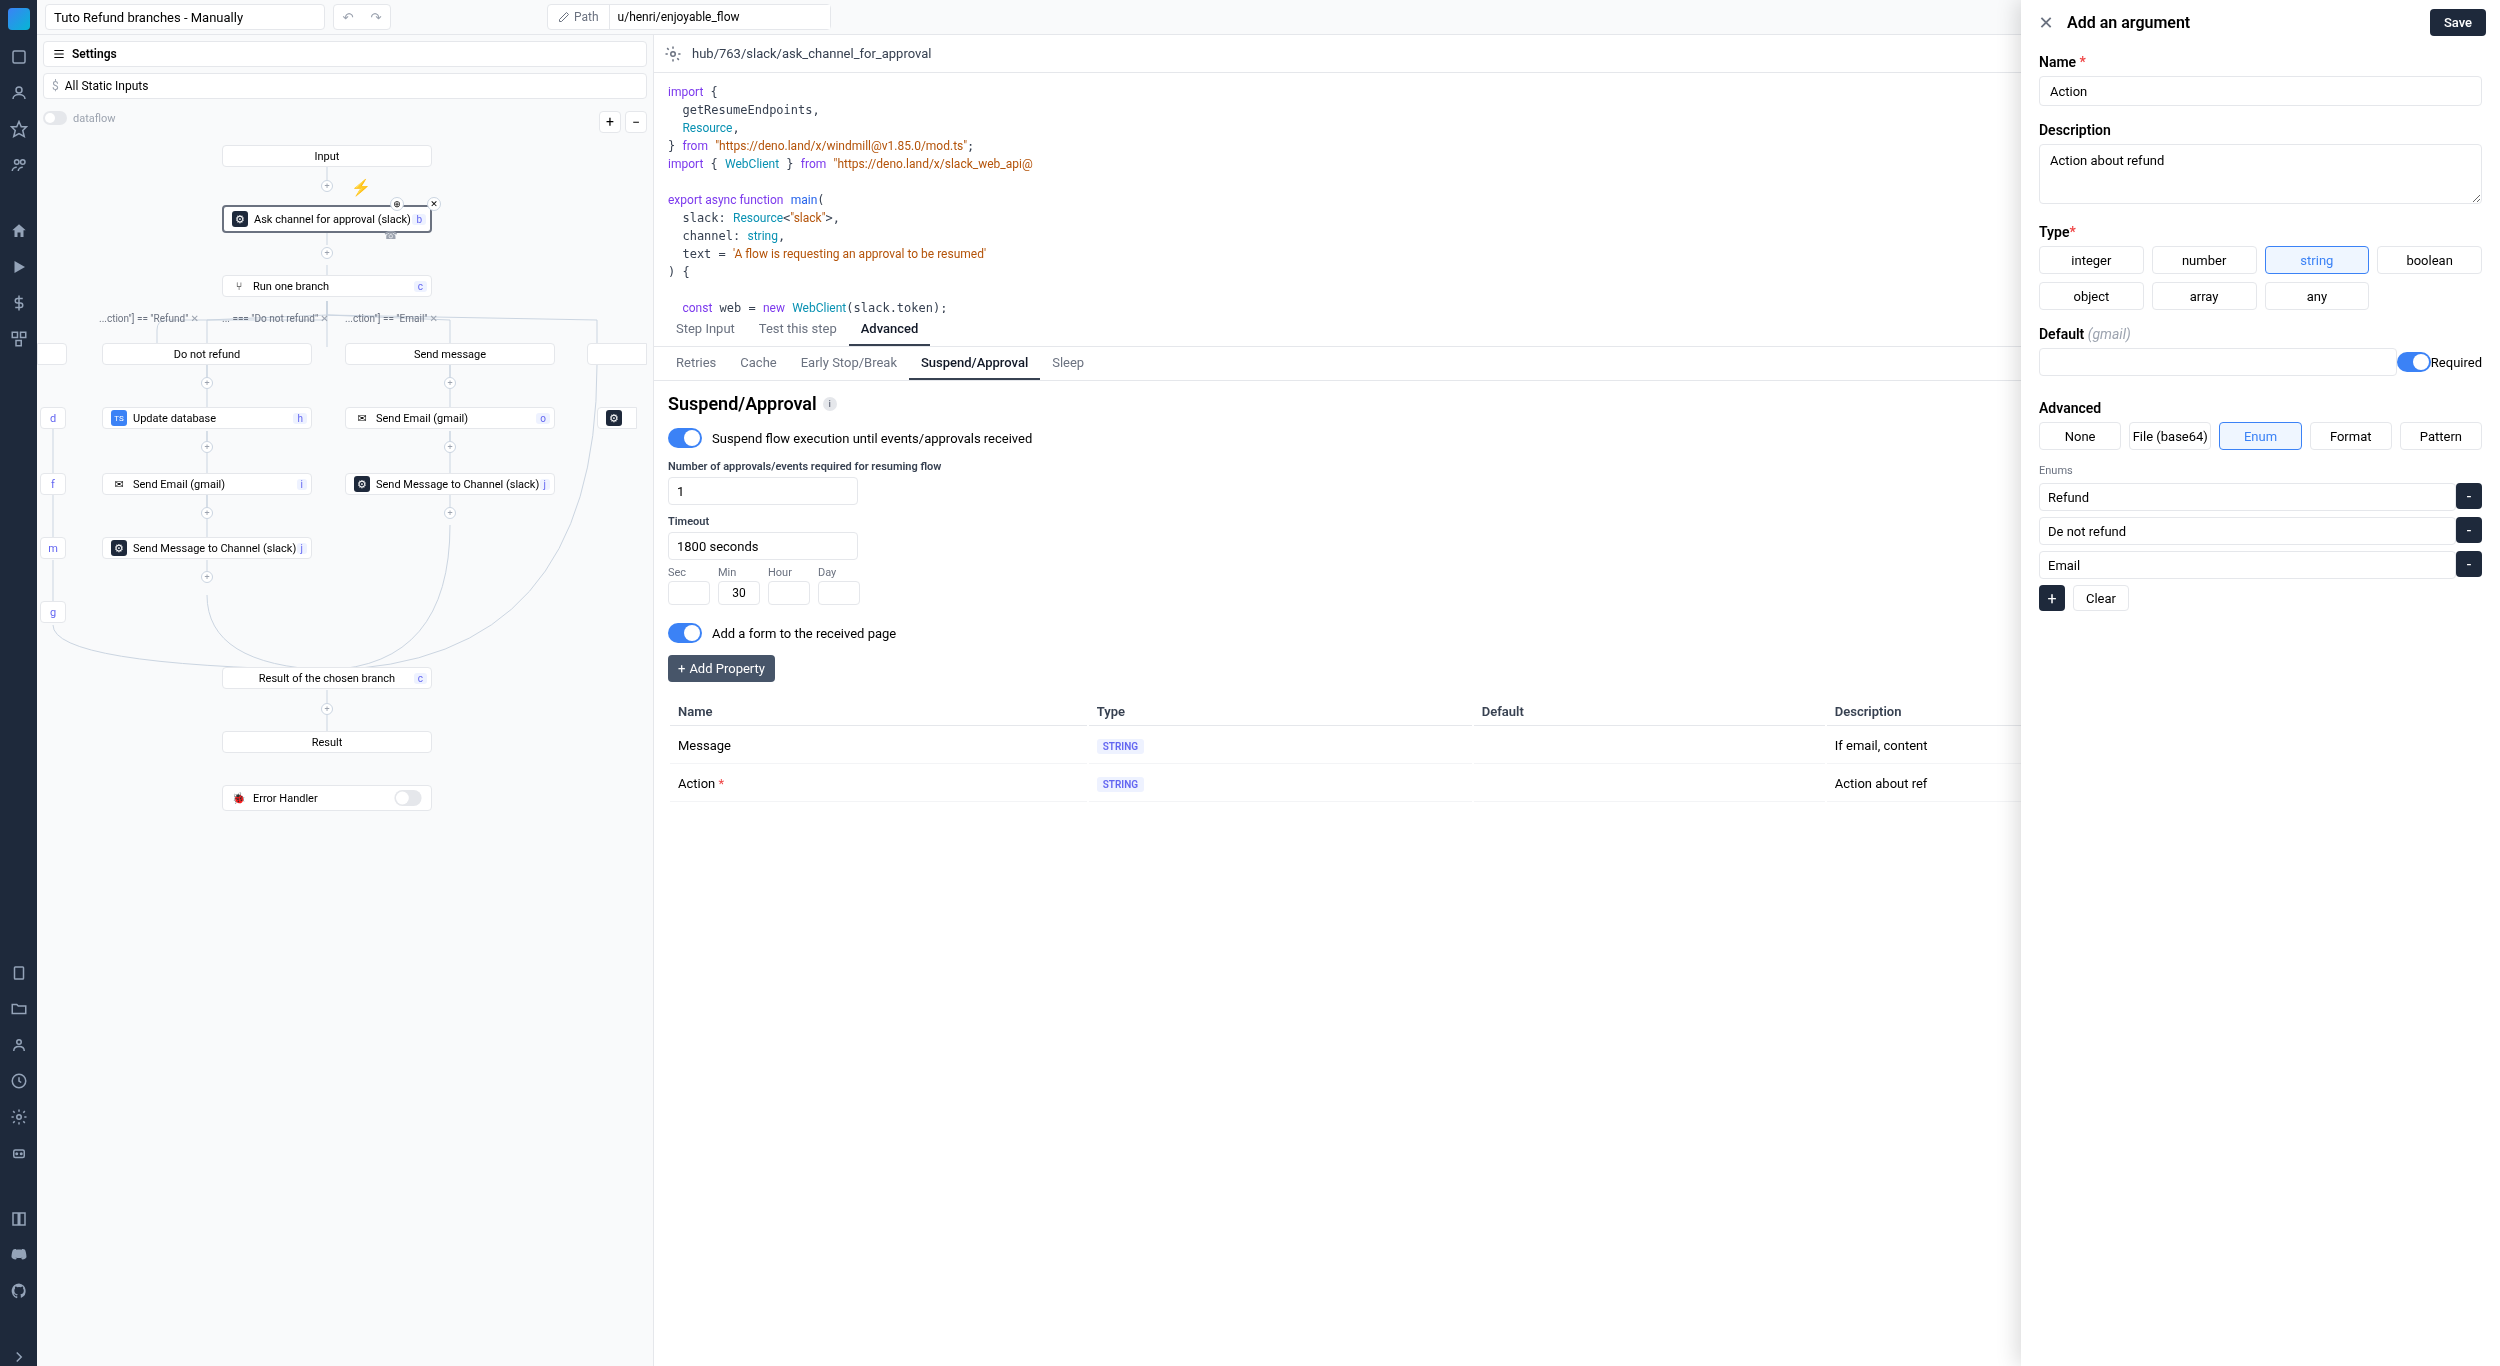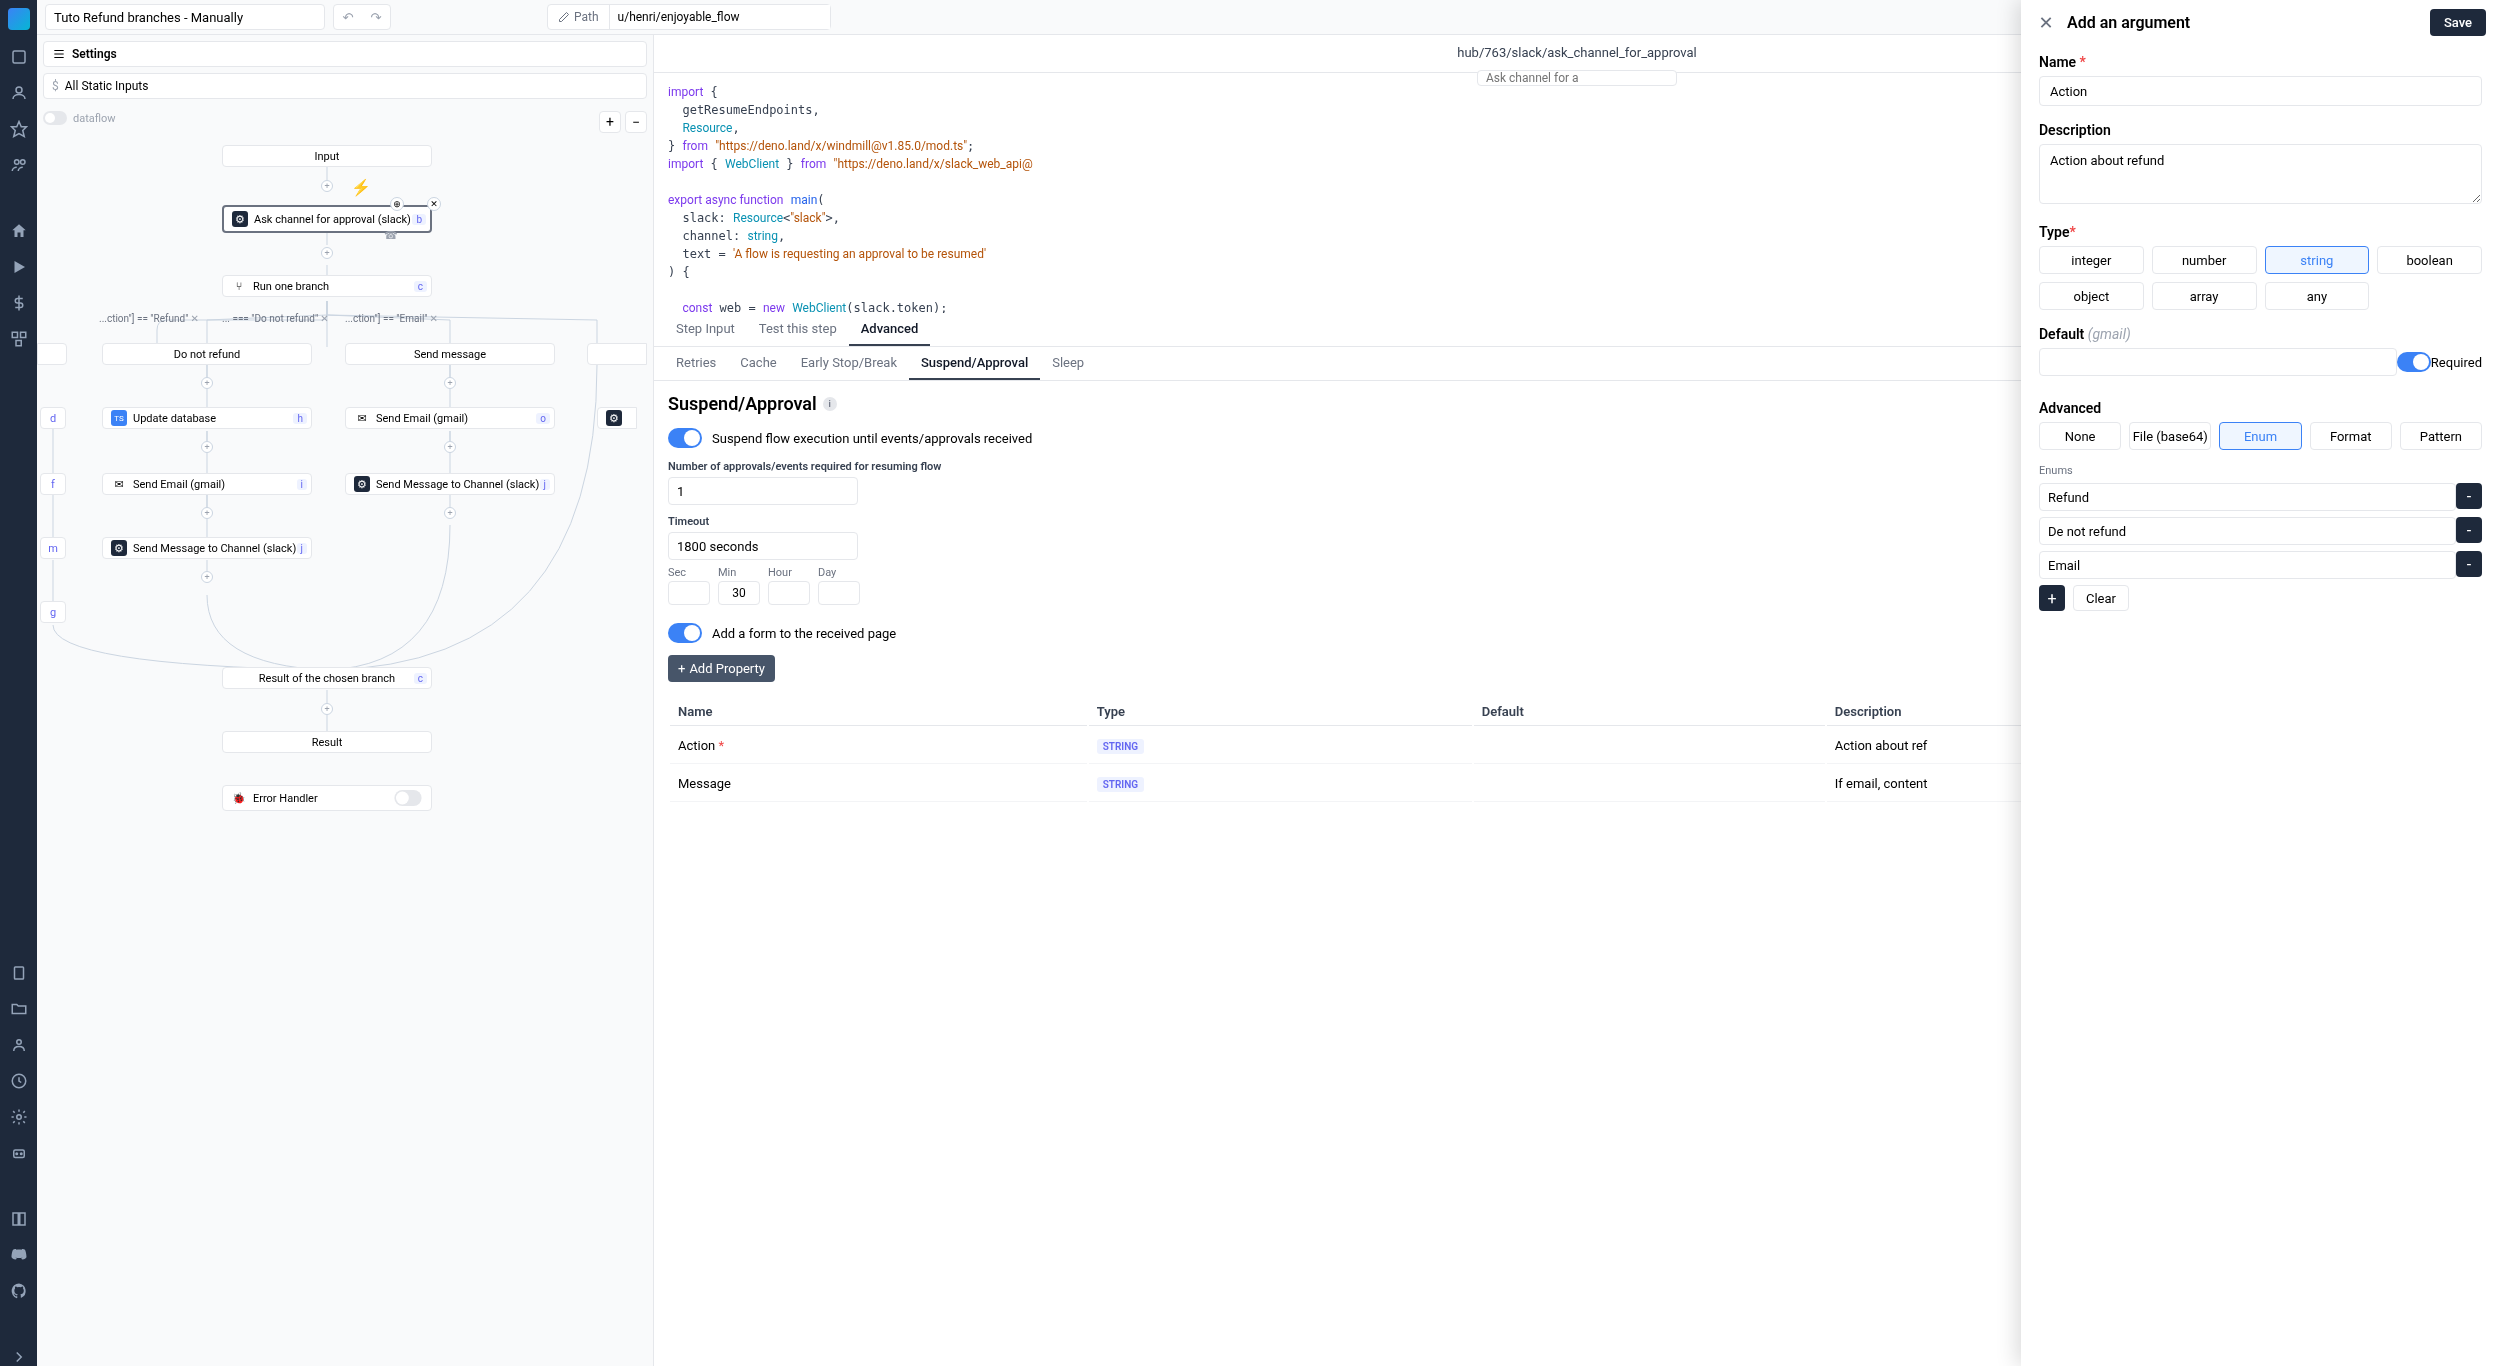--- a/index.html
+++ b/index.html
@@ -28,21 +28,21 @@
 .zoom-ctrl { position: absolute; top: 6px; right: 6px; display: flex; gap: 4px; }
 .zoom-ctrl button { width: 22px; height: 22px; border: 1px solid #e5e7eb; background: #fff; border-radius: 4px; cursor: pointer; font-size: 14px; }
 .flow-node { position: absolute; border: 1px solid #e5e7eb; background: #fff; border-radius: 4px; font-size: 11px; display: flex; align-items: center; justify-content: center; padding: 4px 8px; text-align: right; }
 .flow-node.selected { border: 2px solid #6b7280; }
 .node-badge { position: absolute; right: 4px; background: #eef2ff; color: #6366f1; border-radius: 3px; padding: 0 4px; font-size: 10px; }
 .node-icon { width: 16px; height: 16px; margin-right: 6px; display: inline-flex; align-items: center; justify-content: center; border-radius: 3px; }
 .plus-circle { position: absolute; width: 12px; height: 12px; border: 1px solid #cbd5e1; border-radius: 50%; background: #fff; font-size: 9px; display: flex; align-items: center; justify-content: center; color: #9ca3af; }
 .branch-label { position: absolute; font-size: 10px; color: #6b7280; display: flex; align-items: center; gap: 2px; }
 .branch-label .x { cursor: pointer; color: #9ca3af; }
 .code-pane { flex: 1; display: flex; flex-direction: column; background: #fff; }
-.code-header { height: 38px; display: flex; align-items: center; padding: 0 10px; gap: 10px; border-bottom: 1px solid #e5e7eb; flex-direction: column; }
+.code-header { height: 38px; display: flex; align-items: center; padding: 0 10px; gap: 10px; border-bottom: 1px solid #e5e7eb; }
 .gear-icon { width: 18px; height: 18px; color: #6b7280; }
 .script-path { font-size: 13px; color: #374151; flex: 1; }
 .script-input { border: 1px solid #e5e7eb; border-radius: 4px; height: 26px; padding: 0 8px; font-size: 12px; width: 200px; }
 .code-block { flex: 0 0 240px; padding: 10px 14px; font-family: ui-monospace, Menlo, monospace; font-size: 12px; line-height: 1.5; overflow: hidden; white-space: pre; color: #374151; }
 .kw { color: #7c3aed; }
 .str { color: #b45309; }
 .fn { color: #2563eb; }
 .type { color: #0891b2; }
 .tabs-row { display: flex; border-bottom: 1px solid #e5e7eb; padding: 0 10px; }
 .tab { padding: 8px 12px; font-size: 13px; color: #6b7280; cursor: pointer; border-bottom: 2px solid transparent; }
@@ -446,30 +446,30 @@
             <thead>
                 <tr>
               <th>Name</th>
               <th>Type</th>
               <th>Default</th>
               <th>Description</th>
             </tr>
               </thead>
             <tbody>
               <tr>
+                <td>Message</td>
+                <td><span class="type-pill">STRING</span></td>
+                <td></td>
+                <td>If email, content</td>
+              </tr>
+              <tr>
                 <td><span>Action</span> <span class="req-star">*</span></td>
                 <td><span class="type-pill">STRING</span></td>
                 <td></td>
                 <td>Action about ref</td>
-              </tr>
-              <tr>
-                <td>Message</td>
-                <td><span class="type-pill">STRING</span></td>
-                <td></td>
-                <td>If email, content</td>
               </tr>
             </tbody>
           </table>
         </div>
       </div>
     </div>
   </div>
 </div>
 
 <div class="right-panel">

